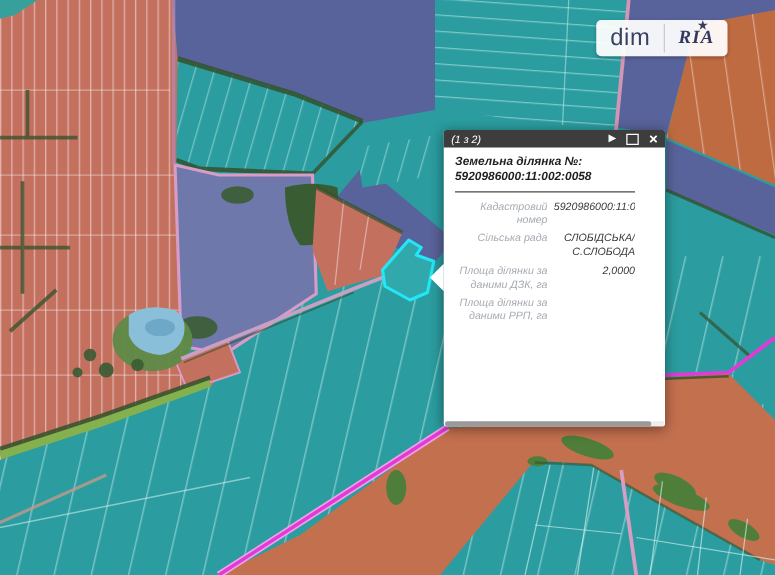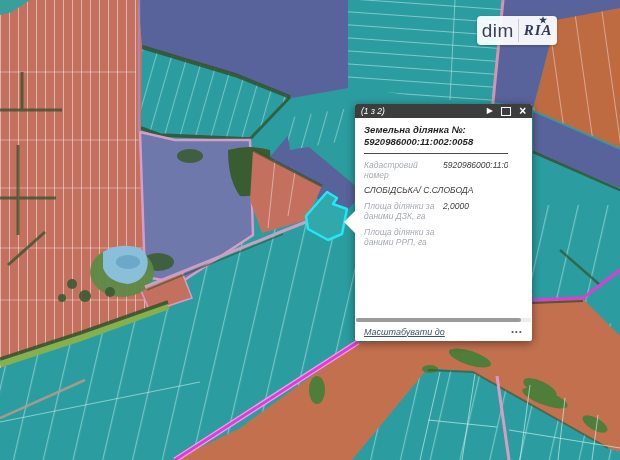--- a/index.html
+++ b/index.html
@@ -2,21 +2,21 @@
 <html style="--teal: #2b9da0; --teal-bright: #31a9ac; --red: #c4705f; --red-band: #c3704f; --slate: #59639b; --purple: #6e78aa; --orange: #bf6b42; --forest: #3a5c33; --hedge: #33512b; --grass: #84b14e; --lake: #8abfd9; --lake-deep: #67a3c4; --green-blob: #4f7d3a; --pink-road: #d395b5; --pink-border: #d79cc8; --hot-magenta: #e23ad6; --selected-cyan: #22e7f7;"><head>
 <meta charset="utf-8">
 <style>
   html,body{margin:0;padding:0;}
   body{width:620px;height:460px;overflow:hidden;position:relative;
        font-family:"Liberation Sans","DejaVu Sans",sans-serif;background:#2b9da0;}
   .stage{position:absolute;inset:0;width:620px;height:460px;}
   svg{display:block;}
 
   
-  .logo{position:absolute;left:477px;top:16px;width:80px;height:29px;
+  .logo{position:absolute;left:477px;top:16px;width:105px;height:29px;
         background:rgba(255,255,255,.93);border-radius:4px;display:flex;
         box-shadow:0 1px 3px rgba(0,0,0,.25);z-index:5;}
   .logo-dim{flex:1.1;display:flex;align-items:center;justify-content:center;
         font-size:19px;font-weight:500;color:#3b4060;letter-spacing:.5px;}
   .logo-sep{width:1px;background:#c7cbd8;margin:3px 0;}
   .logo-ria{flex:1;display:flex;align-items:center;justify-content:center;
         font-family:"Liberation Serif","DejaVu Serif",serif;font-style:italic;
         font-weight:bold;font-size:15px;color:#343a5e;position:relative;letter-spacing:1px;}
   .logo-star{position:absolute;top:-1px;left:52%;font-size:9px;font-style:normal;color:#343a5e;}
 
@@ -30,21 +30,21 @@
   .popup-header{height:14px;background:#3d3d3d;color:#fff;display:flex;
          align-items:center;padding:0 6px;font-size:8.5px;flex:0 0 auto;border-radius:2px 2px 0 0;}
   .popup-header .spacer{flex:1;}
   .hdr-btn{color:#fff;margin-left:8px;cursor:pointer;line-height:1;}
   .hdr-next{font-size:8px;}
   .hdr-max{width:8px;height:7px;border:1.4px solid #fff;display:inline-block;margin-left:8px;}
   .hdr-close{font-size:12px;font-weight:bold;}
   .popup-body{flex:1 1 auto;overflow:hidden;padding:6px 24px 0 9px;}
   .p-title{font-size:9.5px;font-weight:bold;color:#1f1f1f;line-height:1.25;}
   .p-sep{border:none;border-top:1.5px solid #4a4a4a;margin:5px 0 6px 0;}
-  .p-row{display:flex;margin-bottom:5px;}
+  .p-row{display:flex;margin-bottom:5px;text-align:right;}
   .p-label{flex:0 0 74px;color:#a6abb2;font-size:8.5px;line-height:1.22;padding-right:5px;}
   .p-value{flex:1;color:#3a3a3a;font-size:8.5px;line-height:1.22;overflow:hidden;}
   .nowrap{white-space:nowrap;}
   .p-scroll{flex:0 0 auto;height:4px;background:#ededed;margin:0 1px;position:relative;}
   .p-thumb{position:absolute;left:0;top:0;height:4px;width:94%;background:#9a9a9a;border-radius:2px;}
   .popup-footer{flex:0 0 auto;height:19px;display:flex;align-items:center;
          padding:0 9px;justify-content:space-between;}
   .p-link{font-size:9px;color:#40506f;text-decoration:underline;cursor:pointer;}
   .p-more{font-size:7px;color:#555;letter-spacing:1.5px;cursor:pointer;font-weight:bold;}
 </style>
@@ -206,32 +206,29 @@
     <div class="p-title">
       <div>Земельна ділянка №:</div>
       <div>5920986000:11:002:0058</div>
     </div>
     <hr class="p-sep">
     <div class="p-row">
       <div class="p-label">Кадастровий номер</div>
       <div class="p-value nowrap">5920986000:11:002:0058</div>
     </div>
     <div class="p-row">
+      <div class="p-label">Сільська рада</div>
       <div class="p-value">СЛОБІДСЬКА/ С.СЛОБОДА</div>
     </div>
     <div class="p-row">
       <div class="p-label">Площа ділянки за даними ДЗК, га</div>
       <div class="p-value">2,0000</div>
     </div>
     <div class="p-row">
       <div class="p-label">Площа ділянки за даними РРП, га</div>
       <div class="p-value"></div>
     </div>
 
   </div>
   <div class="p-scroll">
     <div class="p-thumb"></div>
   </div>
-  <div class="popup-footer">
-    <a class="p-link">Масштабувати до</a>
-    <span class="p-more">•••</span>
-  </div>
 </div>
 
 </body></html>

